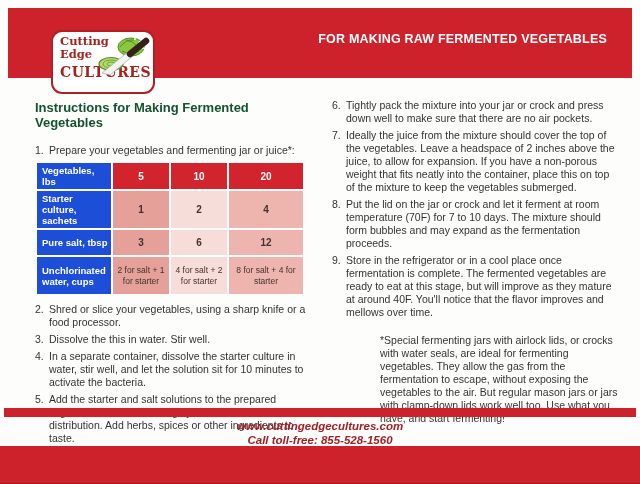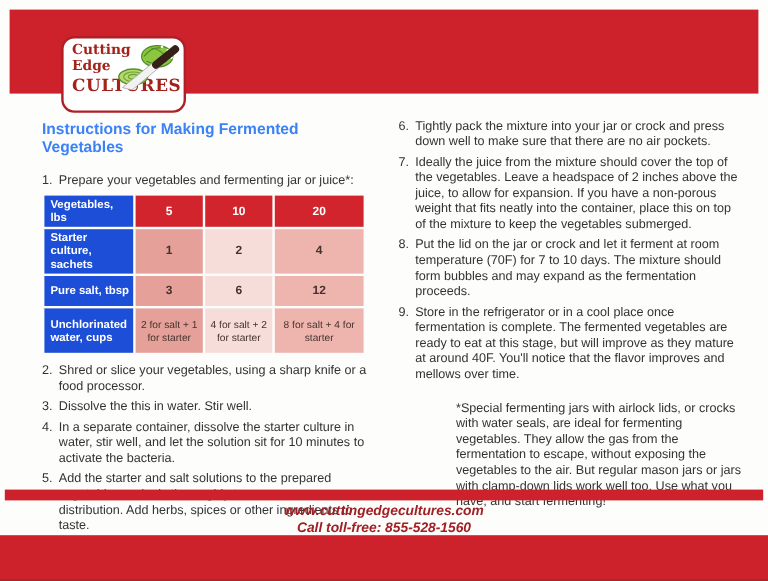--- a/index.html
+++ b/index.html
@@ -18,21 +18,21 @@
   .logo-line{font-family:"DejaVu Serif", serif;font-weight:bold;color:#a3231c;font-size:11.5px;line-height:13px;}
   .logo-line3{font-family:"DejaVu Serif", serif;font-weight:bold;color:#a3231c;font-size:14px;line-height:16px;letter-spacing:0.5px;margin-top:3px;}
   .logo-art{position:absolute;right:3px;top:4px;}
   .header-text{position:absolute;right:33px;top:28px;text-align:right;color:#fff;z-index:1;}
   .header-title{font-size:13.5px;font-weight:bold;letter-spacing:2.6px;}
   .header-subtitle{font-size:12.5px;font-weight:bold;letter-spacing:0.2px;margin-top:4px;}
   
   .main{position:absolute;top:99px;left:35px;right:21px;display:flex;gap:21px;}
   .col-left{width:276px;flex:none;}
   .col-right{flex:1;min-width:0;}
-  .heading{font-size:13px;font-weight:bold;color:#3b82f6;margin:1px 0 14px 0;}
+  .heading{font-size:13px;font-weight:bold;color:#14532d;margin:1px 0 14px 0;}
   .step{display:flex;margin-bottom:4px;font-size:10.5px;line-height:13px;color:#333;}
   .step-num{width:14px;flex:none;}
   .step-text{flex:1;}
   .footnote{margin-top:15px;font-size:10.5px;line-height:13px;color:#333;margin-left:48px;}
   
   .veg-table{border-collapse:collapse;table-layout:fixed;width:268px;margin:4px 0 7px 0;}
   .veg-table td{border:2px solid #fdfdfc;text-align:center;vertical-align:middle;padding:2px 2px;}
   .veg-table td.lbl{
     background:#1d4ed8;color:#fff;font-weight:bold;text-align:left;
     font-size:9.5px;line-height:11px;padding-left:5px;
@@ -75,20 +75,21 @@
       <ellipse cx="13" cy="28" rx="4" ry="2" fill="none" stroke="#6da432" stroke-width="1"></ellipse>
 
       <polygon points="4,37 31,15 35,20 12,39" fill="#f2f2f2" stroke="#9a9a9a" stroke-width="0.6"></polygon>
 
       <line x1="32" y1="18" x2="48" y2="5" stroke="#35211a" stroke-width="6.5" stroke-linecap="round"></line>
     </svg>
   </div>
 </div>
 
 <div class="header-text">
+  <div class="header-subtitle">FOR MAKING RAW FERMENTED VEGETABLES</div>
 </div>
 
 <div class="main">
 
   <div class="col-left">
     <div class="heading">Instructions for Making Fermented Vegetables</div>
 
     <div class="step">
       <span class="step-num">1.</span>
       <span class="step-text">Prepare your vegetables and fermenting jar or juice*:</span>

